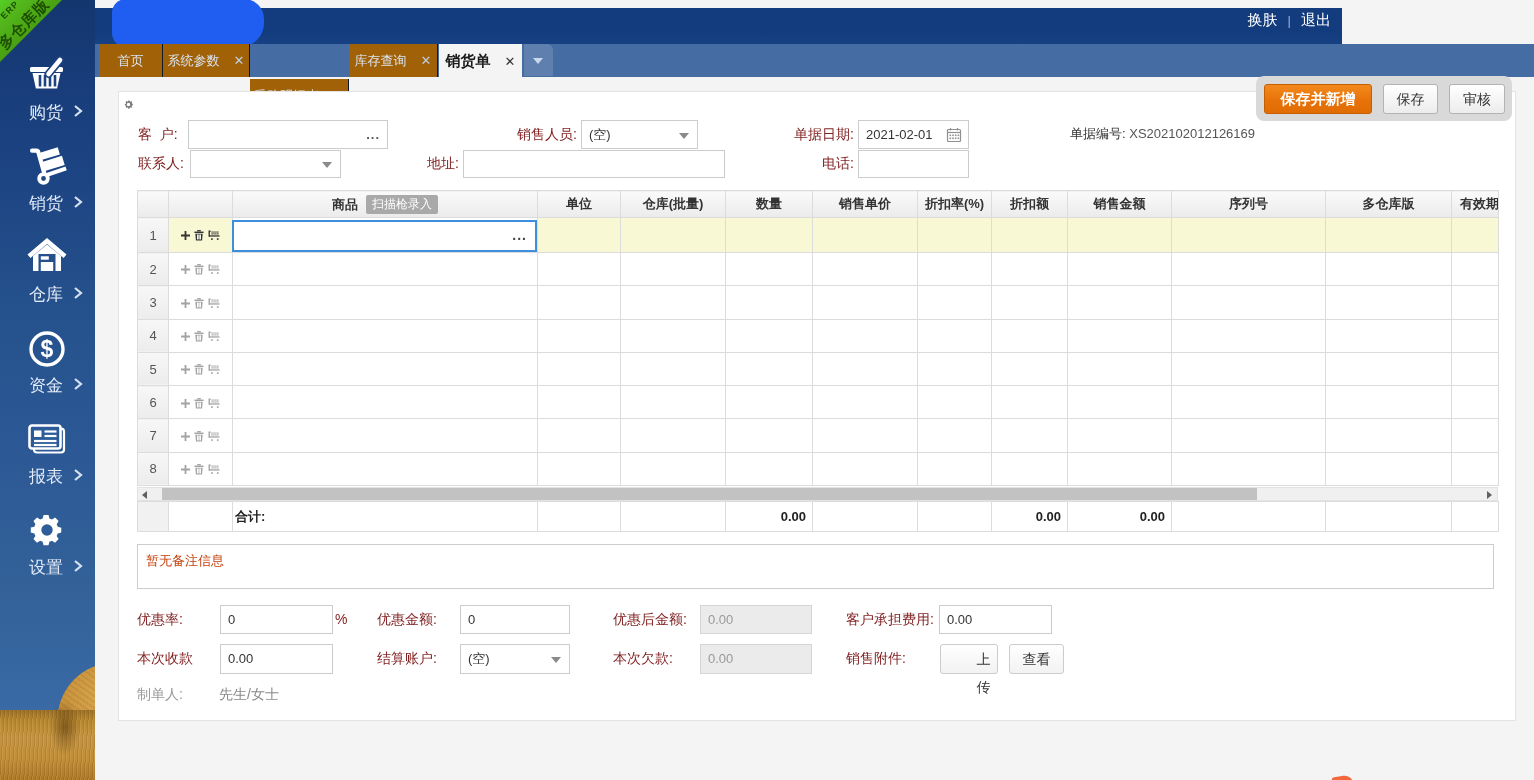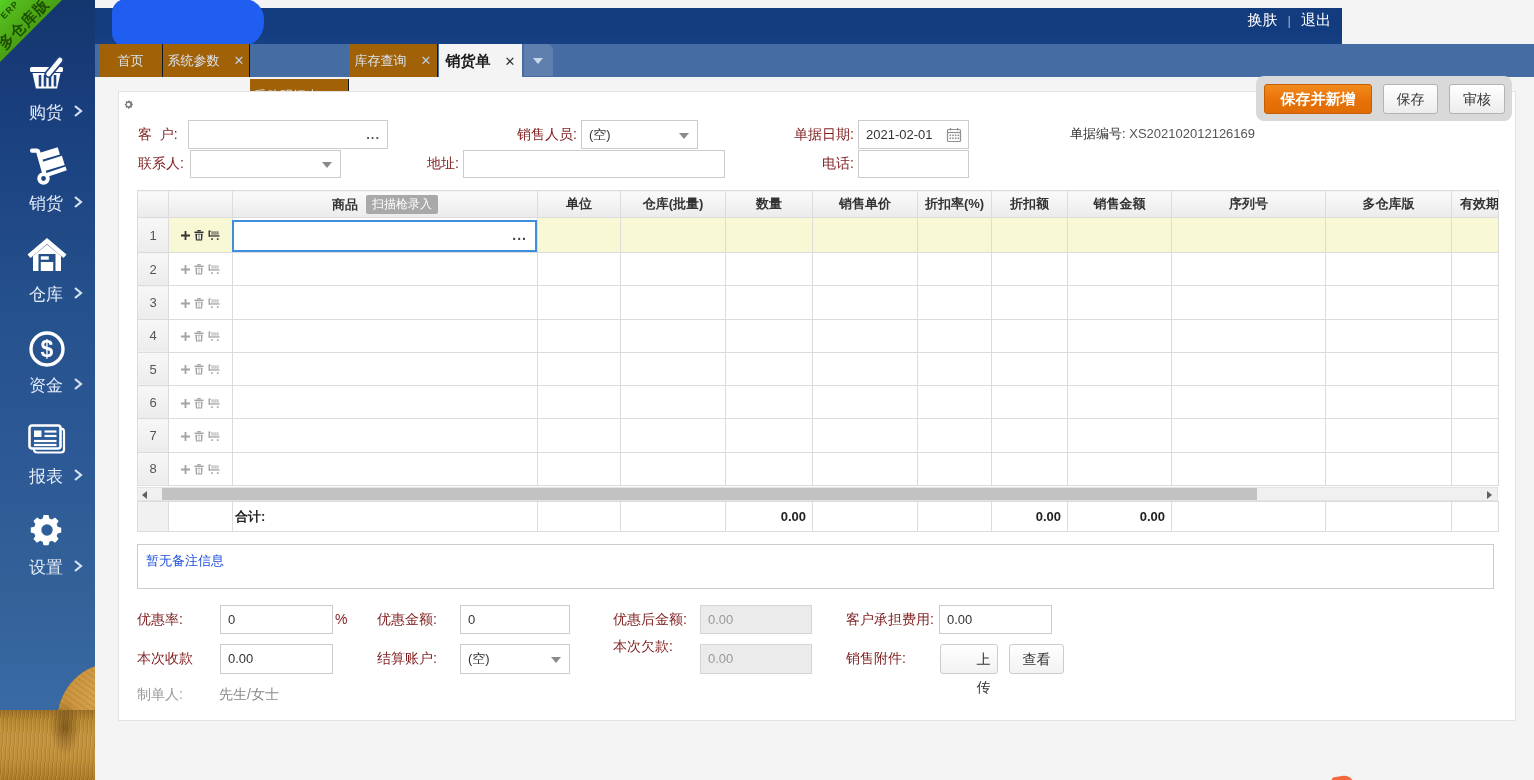--- a/index.html
+++ b/index.html
@@ -78,21 +78,21 @@
 
 
 #hscroll { position:absolute; background:#f0f0f0; border:1px solid #e2e2e2; }
 #hthumb { position:absolute; background:#c2c2c2; }
 .sarrow { position:absolute; width:0; height:0; }
 
 #totalrow td { font-size:13px; color:#222; height:30px; }
 #totalrow td.g { background:#f1f1f1; }
 .num { text-align:right; padding-right:6px !important; font-weight:bold; }
 
-#remark { position:absolute; border:1px solid #ccc; background:#fff; color:#1d4ed8; font-size:13px; padding:7px 8px; }
+#remark { position:absolute; border:1px solid #ccc; background:#fff; color:#c2410c; font-size:13px; padding:7px 8px; }
 
 .btn2 { position:absolute; height:30px; border-radius:3px; background:linear-gradient(180deg,#fff, #f2f2f2); border:1px solid #ccc; text-align:center; line-height:28px; font-size:14px; color:#333; }
 
 #orangepeek { left:1332px; top:776px; width:21px; height:9px; background:#f2683c; border-radius:3px 10px 0 0; transform:rotate(-8deg); }
 </style>
 </head>
 <body>
 <div class="abs" id="topbar">
   <div class="abs" id="logo"></div>
   <div class="abs" id="toplinks">换肤<span class="sep">|</span>退出</div>
@@ -606,21 +606,21 @@
 
   <div class="lbl" style="left:18px;top:552px;line-height:29px;">本次收款</div>
   <div class="inp" style="left:101px;top:552px;width:113px;height:30px;">
       <span class="val" style="line-height:28px;">0.00</span>
     </div>
   <div class="lbl" style="left:258px;top:552px;line-height:29px;">结算账户:</div>
   <div class="inp" style="left:341px;top:552px;width:110px;height:30px;">
       <span class="val" style="line-height:28px;">(空)</span>
       <span class="arrow-dn"></span>
     </div>
-  <div class="lbl" style="left:494px;top:540px;line-height:29px;">本次欠款:</div>
+  <div class="lbl" style="left:494px;top:552px;line-height:29px;">本次欠款:</div>
   <div class="inp dis" style="left:581px;top:552px;width:112px;height:30px;">
       <span class="val" style="line-height:28px;">0.00</span>
     </div>
   <div class="lbl" style="left:727px;top:552px;line-height:29px;">销售附件:</div>
   <div class="btn2" style="left:821px;top:552px;width:58px;padding-left:29px;">上传</div>
   <div class="btn2" style="left:890px;top:552px;width:55px;">查看</div>
 
   <div class="lbl" style="left:18px;top:592px;line-height:20px;color:#9a9a9a;">制单人:</div>
   <div class="lbl" style="left:100px;top:592px;line-height:20px;color:#8a8a8a;">先生/女士</div>
 </div>

